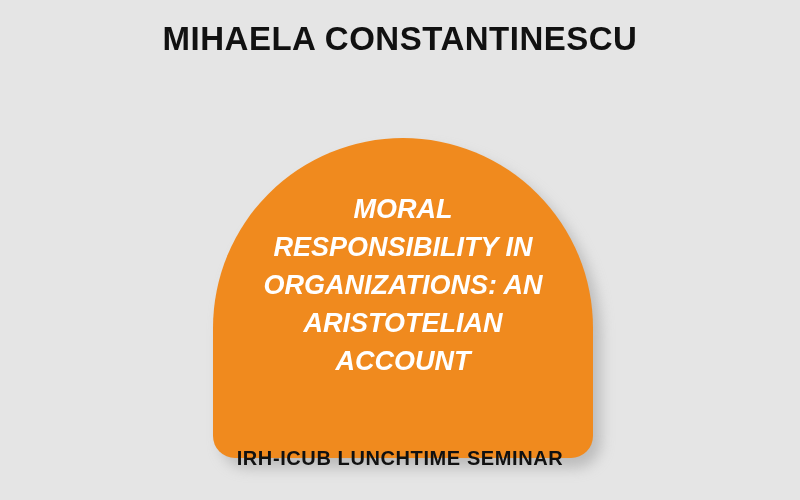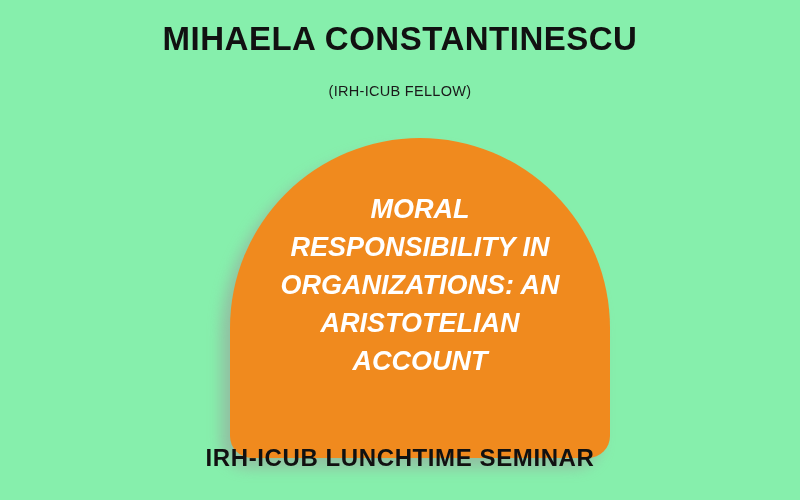--- a/index.html
+++ b/index.html
@@ -10,21 +10,21 @@
     width: 800px;
     height: 500px;
     background: #ffffff;
     font-family: "Liberation Sans", sans-serif;
     overflow: hidden;
   }
   .poster {
     position: relative;
     width: 800px;
     height: 500px;
-    background: #86efac;
+    background: #e5e5e5;
     overflow: hidden;
   }
   .speaker-name {
     position: absolute;
     top: 20px;
     left: 0;
     width: 800px;
     text-align: center;
     font-size: 33px;
     font-weight: bold;
@@ -57,21 +57,21 @@
     top: 10px;
     width: 380px;
     height: 320px;
     background: #9a9a9a;
     border-radius: 190px 190px 26px 26px;
     filter: blur(7px);
     opacity: 0.55;
   }
   .shape {
     position: absolute;
-    left: 17px;
+    left: 0;
     top: 0;
     width: 380px;
     height: 320px;
     background: #f08a1e;
     border-radius: 190px 190px 22px 22px;
   }
   .talk-title {
     position: absolute;
     left: 26px;
     top: 52px;
@@ -85,36 +85,35 @@
     font-family: "Liberation Sans", sans-serif;
   }
   .footer {
     position: absolute;
     left: 0;
     top: 444px;
     width: 800px;
     text-align: center;
   }
   .footer-line {
-    font-size: 24px;
+    font-size: 20px;
     font-weight: bold;
     letter-spacing: 0.6px;
     color: #111111;
     line-height: 28px;
     font-family: "Liberation Sans", sans-serif;
   }
 </style>
 </head>
 <body>
 
 <div class="poster">
 
   <div class="speaker-name">MIHAELA CONSTANTINESCU</div>
 
-  <div class="speaker-affiliation">(IRH-ICUB FELLOW)</div>
 
   <div class="shape-wrap">
     <div class="shape-shadow"></div>
     <div class="shape">
       <div class="talk-title">MORAL RESPONSIBILITY IN ORGANIZATIONS: AN ARISTOTELIAN ACCOUNT</div>
     </div>
   </div>
 
   <div class="footer">
     <div class="footer-line">IRH-ICUB LUNCHTIME SEMINAR</div>

